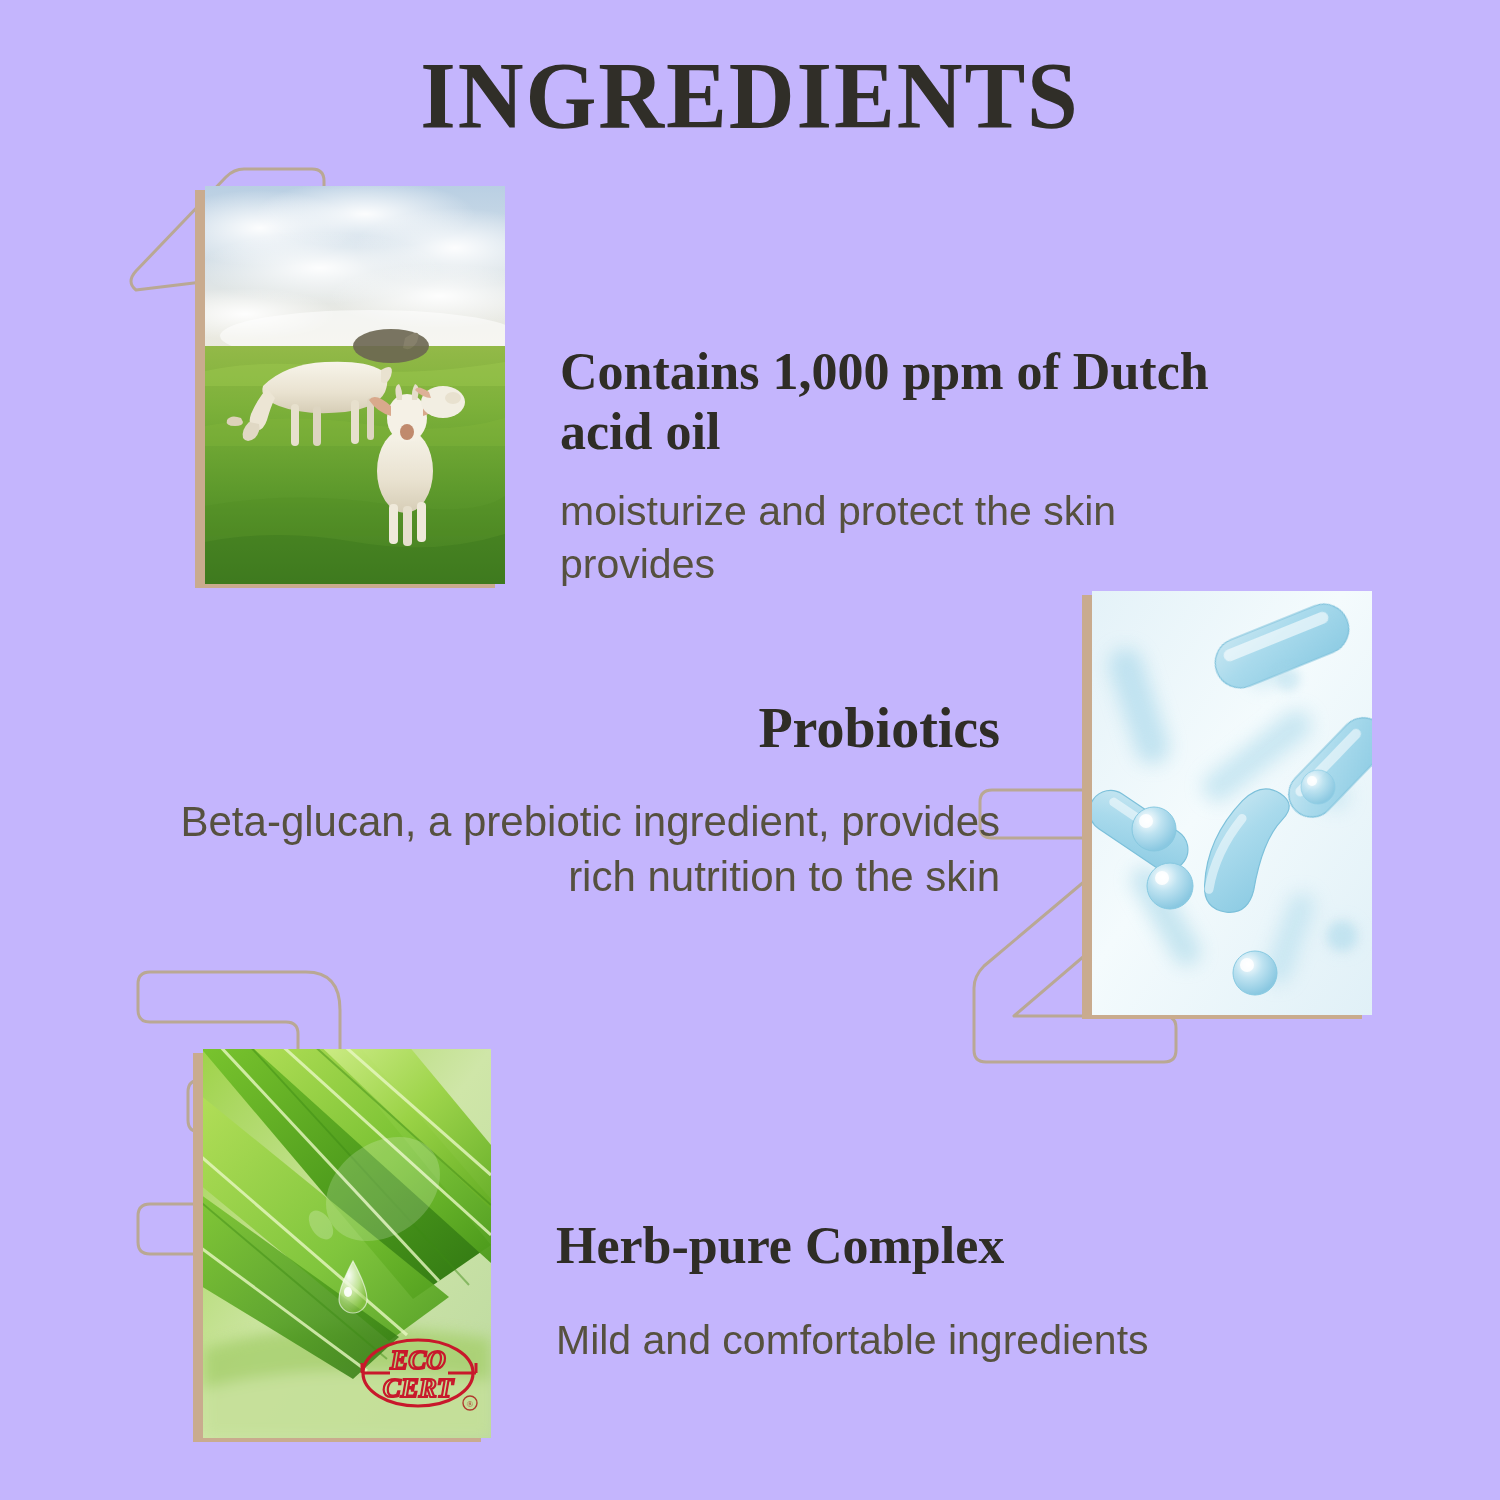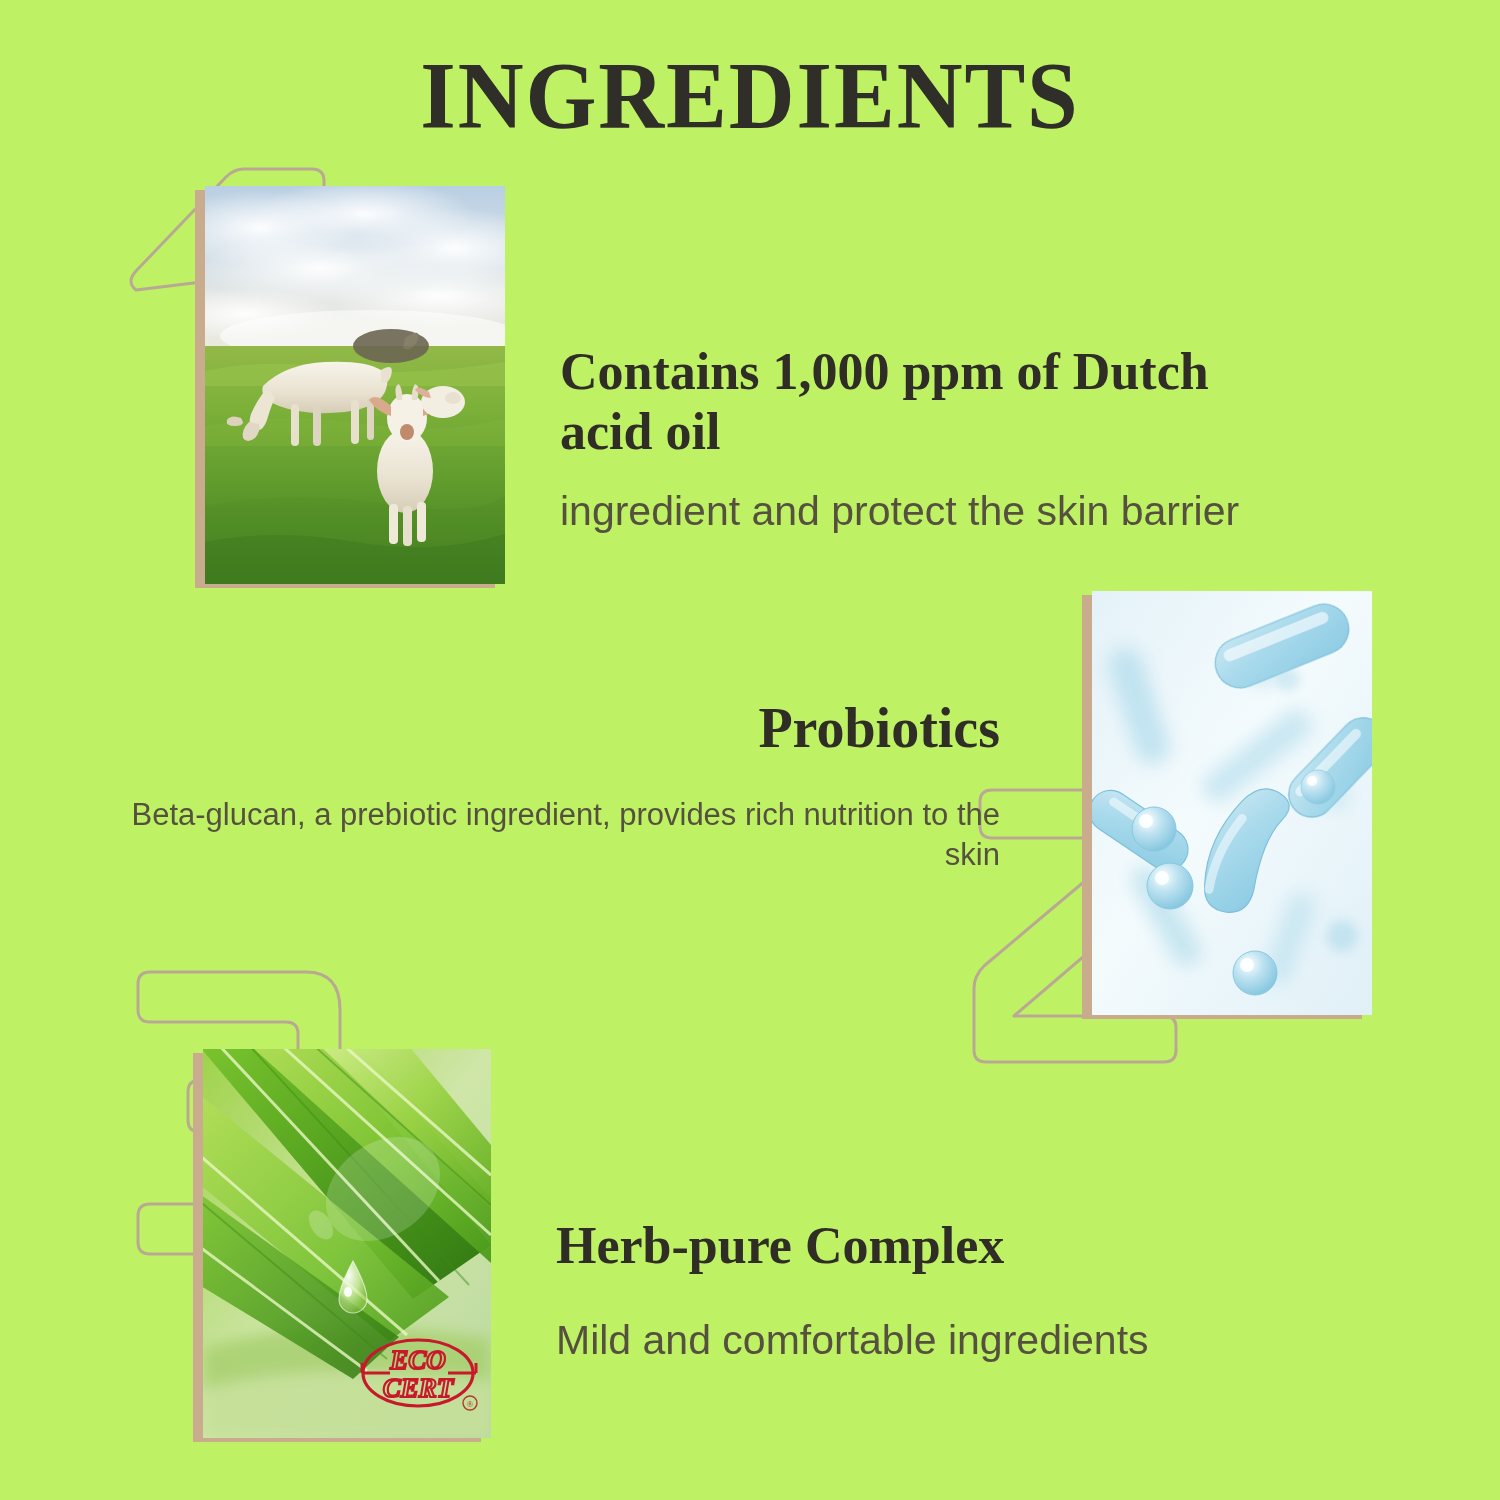--- a/index.html
+++ b/index.html
@@ -10,21 +10,21 @@
     width: 1500px;
     height: 1500px;
     background: #f8f0e1;
     font-family: "Liberation Sans", sans-serif;
     overflow: hidden;
   }
   #page {
     position: relative;
     width: 1500px;
     height: 1500px;
-    background: #bef264;
+    background: #c4b5fd;
     overflow: hidden;
   }
 
   
   .page-title {
     position: absolute;
     left: 0;
     top: 48px;
     width: 1500px;
     text-align: center;
@@ -79,21 +79,21 @@
     color: #56513f;
     line-height: 1.30;
   }
 
   #block1 { position: absolute; left: 560px; top: 336px; width: 720px; margin-top: 6px; }
   #block1 .heading { font-size: 52px; }
   #block1 .subtext { font-size: 41px; margin-top: 22px; }
 
   #block2 { position: absolute; left: 120px; top: 696px; width: 880px; text-align: right; }
   #block2 .heading { font-size: 56px; }
-  #block2 .subtext { font-size: 31px; margin-top: 34px; }
+  #block2 .subtext { font-size: 42px; margin-top: 34px; }
 
   #block3 { position: absolute; left: 556px; top: 1216px; width: 640px; }
   #block3 .heading { font-size: 52px; }
   #block3 .subtext { font-size: 41px; margin-top: 38px; }
 
   
   #ecocert-badge {
     position: absolute;
     left: 360px;
     top: 1333px;
@@ -192,21 +192,21 @@
         </g>
         <g opacity="0.5">
           <path d="M0 356 Q70 342 150 356 T300 348 L300 398 L0 398 Z" fill="#3e7a1e"></path>
         </g>
       </svg>
     </div>
   </div>
 
   <div id="block1">
     <div class="heading">Contains 1,000 ppm of Dutch acid oil</div>
-    <div class="subtext">ingredient and protect the skin barrier</div>
+    <div class="subtext">moisturize and protect the skin provides</div>
   </div>
 
   <div class="bg-number" style="left:966px; top:766px;">
     <svg width="260" height="300" viewBox="0 0 260 300" fill="none">
       <path d="M14 36 Q14 24 26 24 L196 24 Q210 24 210 38 L210 96 Q210 110 200 120 L48 250 L198 250 Q210 250 210 262 L210 284 Q210 296 198 296 L20 296 Q8 296 8 284 L8 222 Q8 210 18 200 L170 72 L26 72 Q14 72 14 60 Z" stroke="#b9a894" stroke-width="3" fill="none" stroke-linejoin="round"></path>
     </svg>
   </div>
 
   <div class="photo-card" style="left:1092px; top:591px; width:280px; height:424px;">
     <div class="backing"></div>

